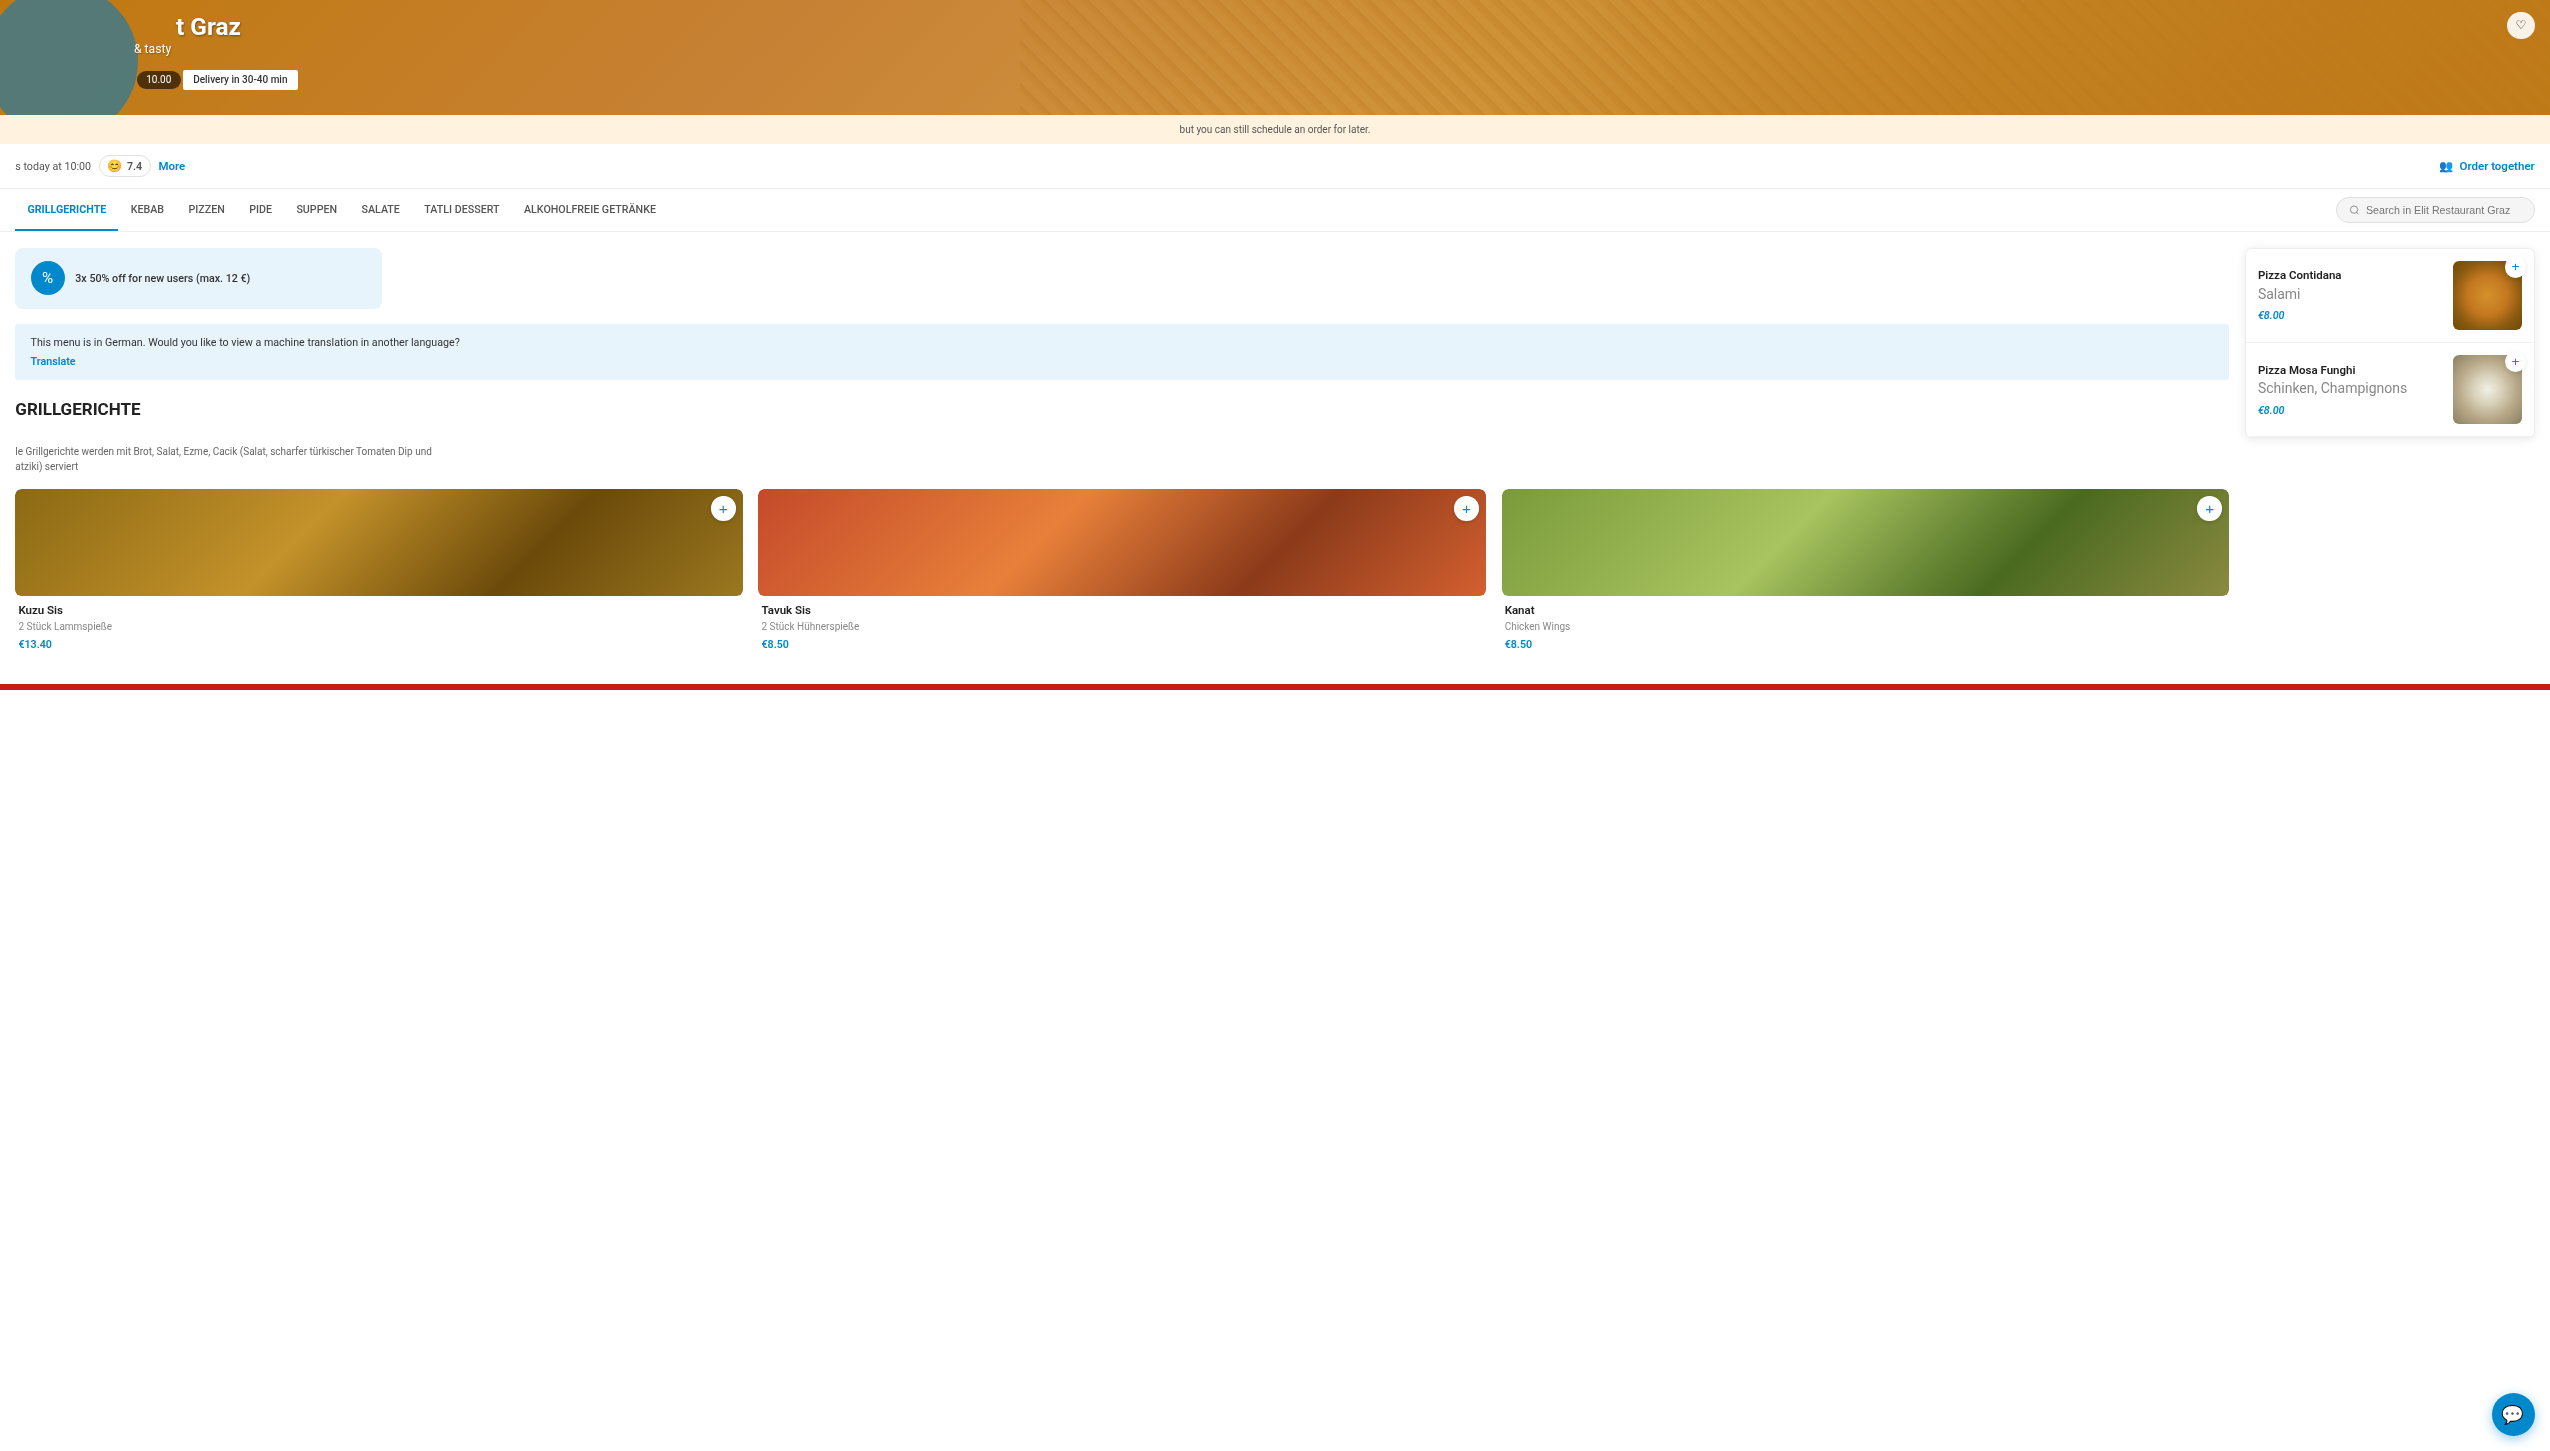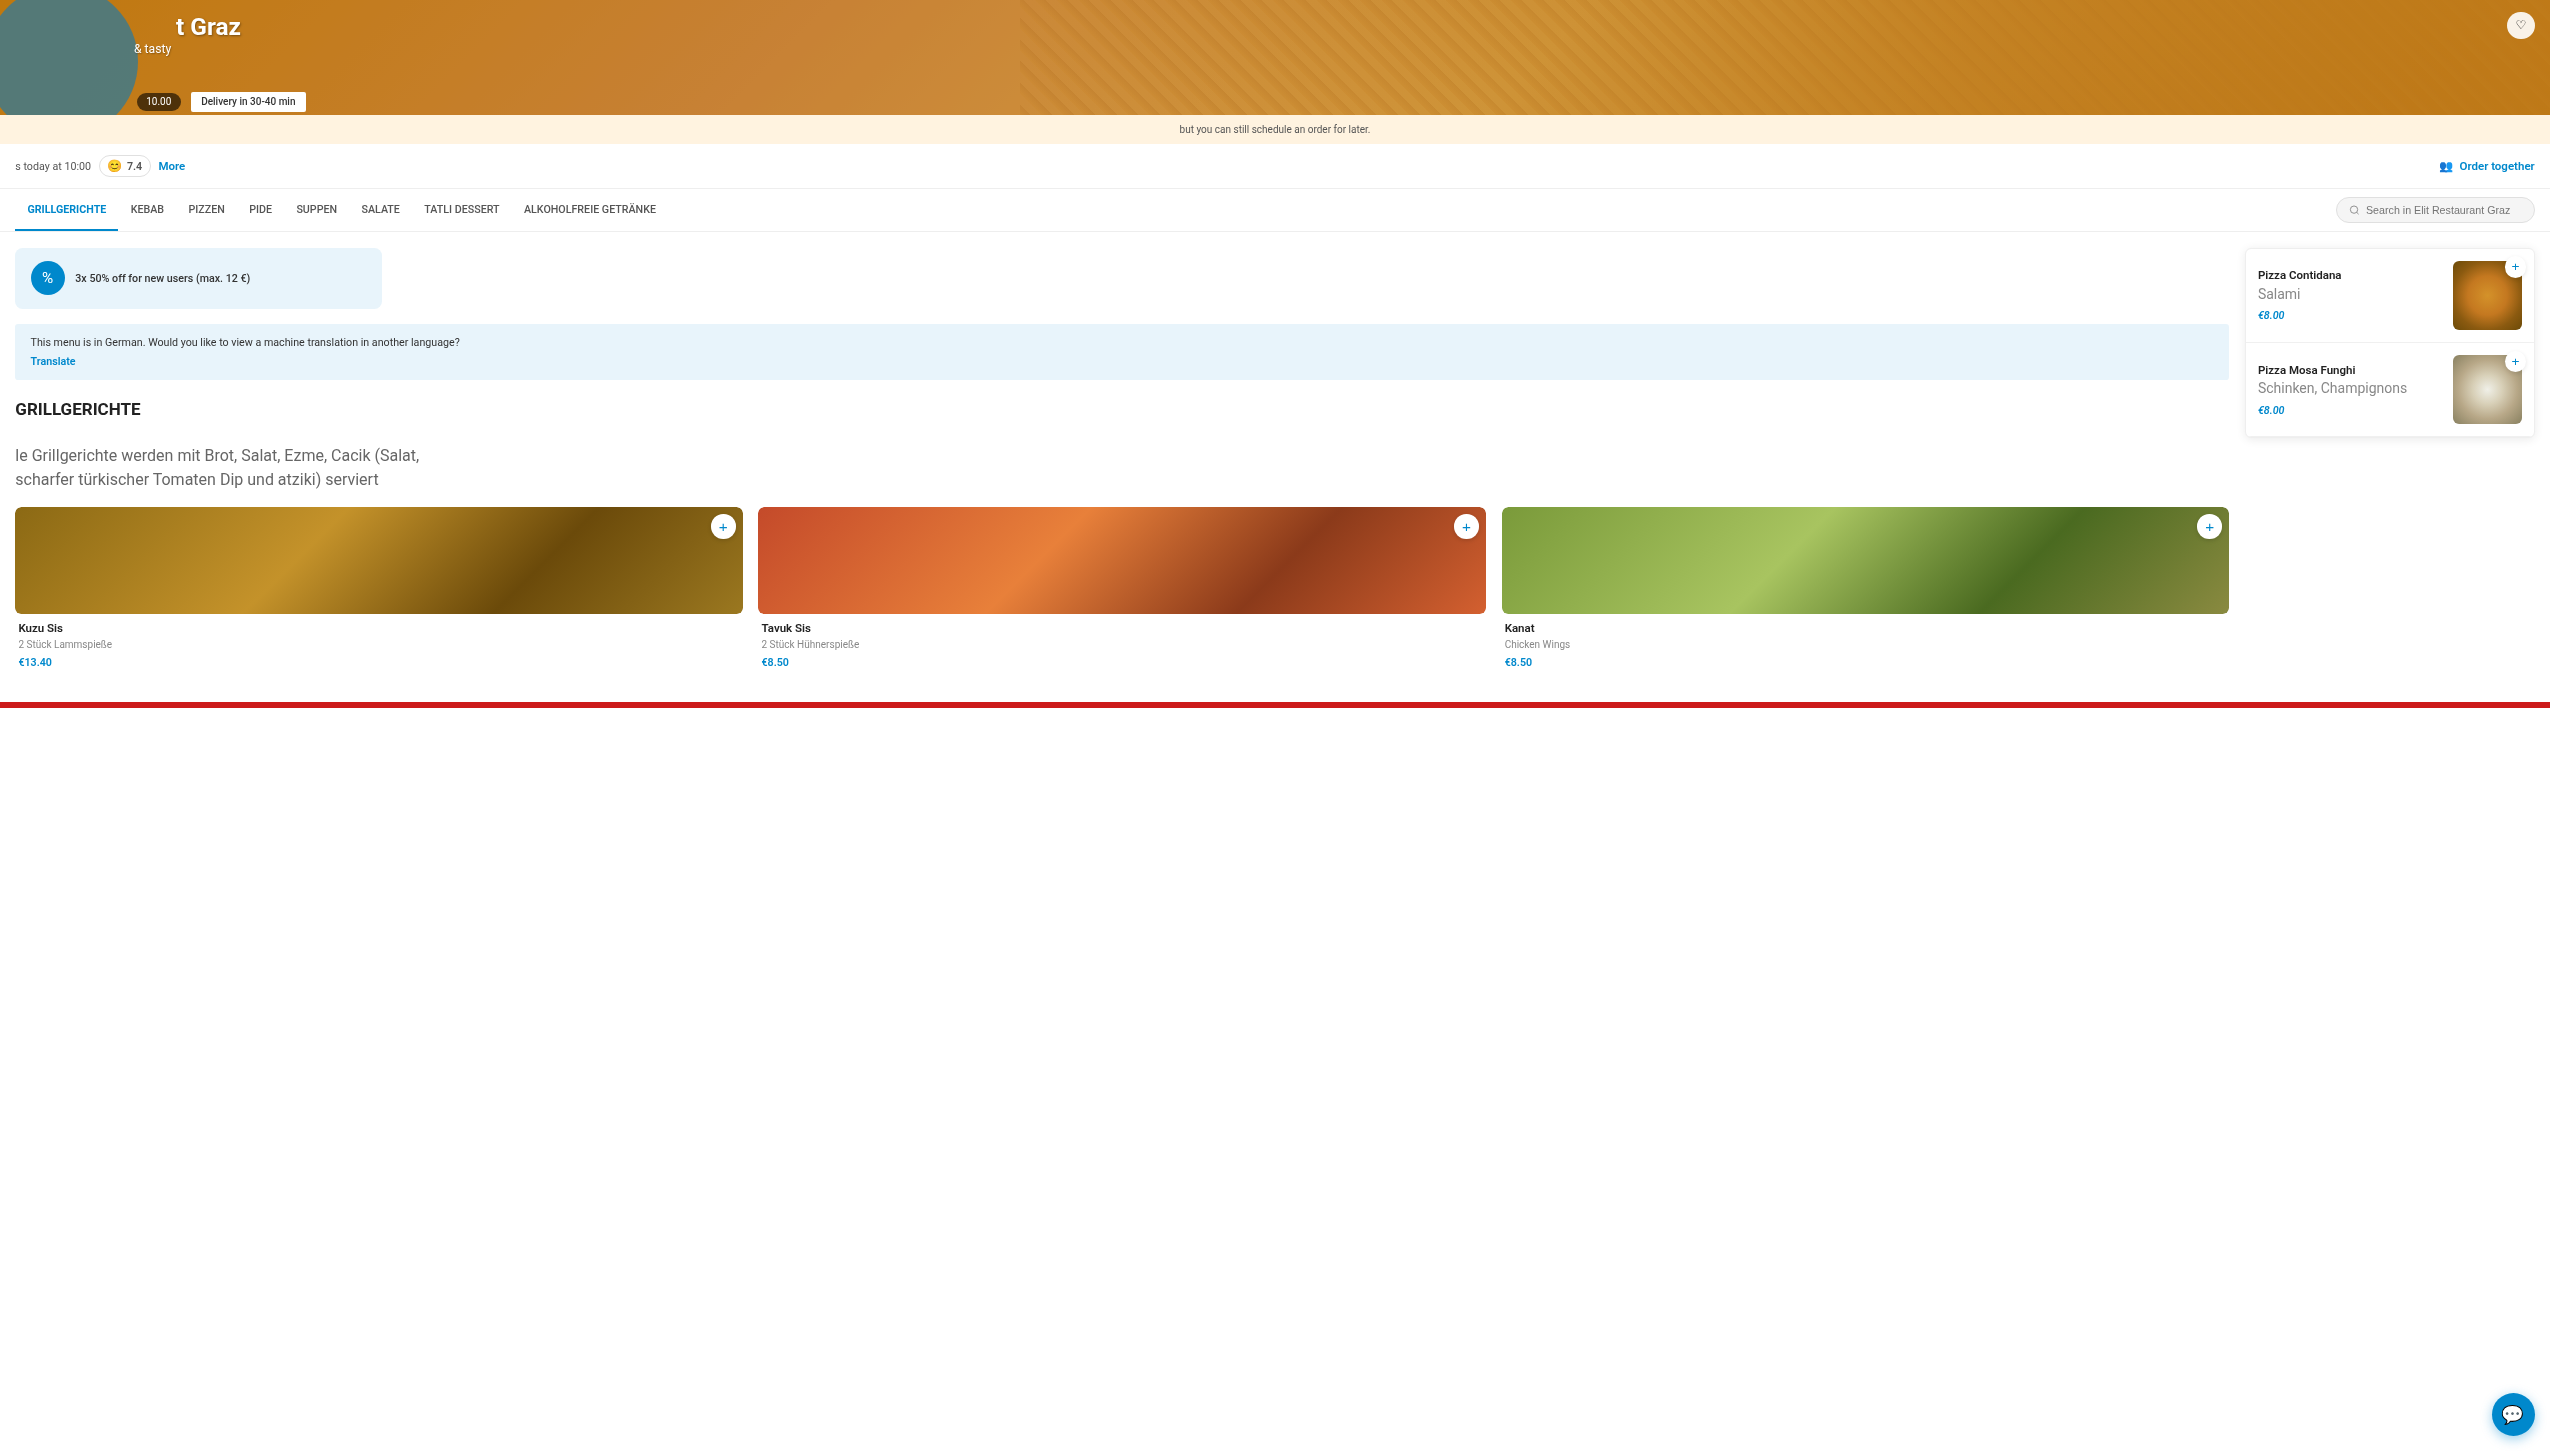--- a/index.html
+++ b/index.html
@@ -29,24 +29,24 @@
     .hero-left-blob {
       position: absolute;
       top: -15.3px; left: -15.3px;
       width: 153px; height: 153px;
       background: #0088cc;
       border-radius: 50%;
       opacity: 0.9;
     }
     .hero-info {
       position: absolute;
-      bottom: 3px; left: 137px;
-      display: flex;
-      align-items: center;
-      gap: 10px;
+      bottom: 25px; left: 137px;
+      display: flex;
+      align-items: center;
+      gap: 2px;
       justify-content: center;
     }
     .hero-title {
       position: absolute;
       top: 11.5px; left: 176px;
       font-size: 24.4px;
       font-weight: 700;
       color: #fff;
       text-shadow: 0.8px 0.8px 2.3px rgba(0,0,0,0.4);
     }
@@ -230,21 +230,21 @@
     }
 
     
     .section-heading {
       font-size: 17px;
       font-weight: 700;
       color: #222;
       margin-bottom: 6.1px;
     }
     .section-desc {
-      font-size: 16px;
+      font-size: 10px;
       color: #666;
       margin-bottom: 15.3px;
       max-width: 428px;
       line-height: 1.5;
       margin-top: 25px;
     }
 
     
     .menu-grid {
       display: grid;

